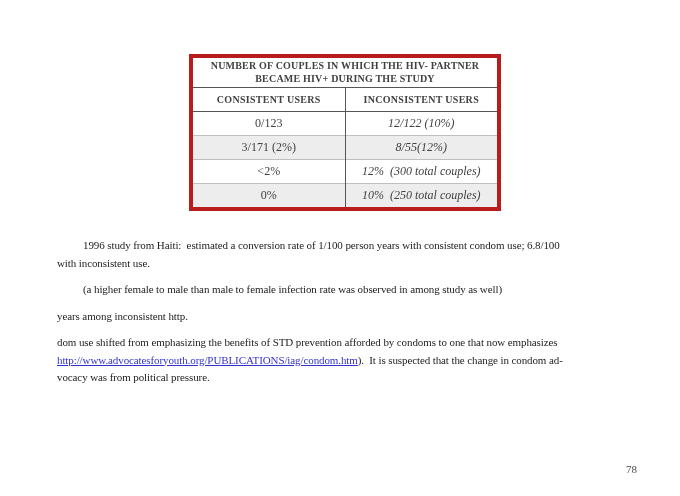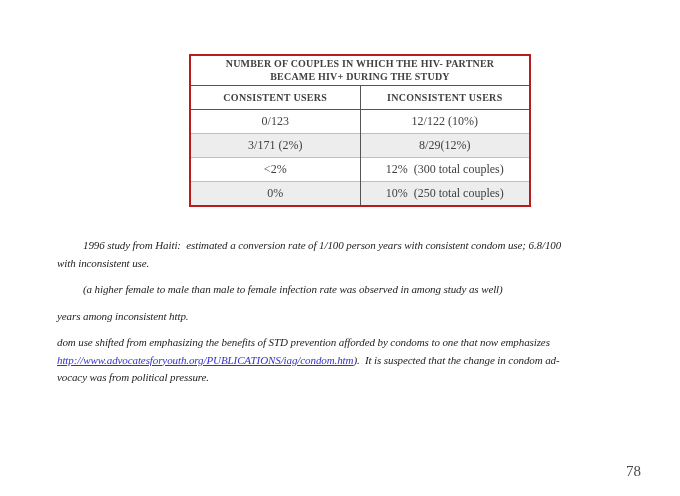--- a/index.html
+++ b/index.html
@@ -10,24 +10,24 @@
     background: #ffffff;
     font-family: "Liberation Serif", "DejaVu Serif", serif;
     overflow: hidden;
   }
 
   
   .data-table {
     position: absolute;
     left: 189px;
     top: 54px;
-    width: 342px;
+    width: 312px;
     border-collapse: collapse;
     table-layout: fixed;
-    border: 2px solid #b91c1c;
+    border: 4px solid #b91c1c;
     color: #414141;
   }
   .data-table th, .data-table td {
     padding: 0;
     text-align: center;
     font-weight: bold;
   }
   .title-cell {
     height: 29px;
     font-size: 10px;
@@ -41,50 +41,50 @@
     letter-spacing: 0.3px;
     border-bottom: 1.5px solid #555555;
   }
   .colhead-row th + th { border-left: 1.5px solid #555555; }
   .data-table tbody td {
     height: 23px;
     font-size: 12px;
     font-weight: normal;
     white-space: pre;
   }
-  .data-table tbody td + td { border-left: 1.5px solid #555555; }
+  .data-table tbody td + td { border-left: 1.5px solid #555555; font-style: italic; }
   .data-table tbody tr + tr td { border-top: 1px solid #bfbfbf; margin-top: 36px; }
   .data-table tbody tr:nth-child(even) td { background: #ededed; }
 
   
   .body-text {
     position: absolute;
     left: 57px;
     top: 237px;
     width: 580px;
     font-size: 11px;
     line-height: 17.5px;
     letter-spacing: -0.1px;
     color: #232323;
   }
-  .para { margin: 0 0 9px 0; font-style: italic; }
+  .para { margin: 0 0 9px 0; }
   .line { white-space: pre; }
   .indent { padding-left: 26px; }
   .doc-link {
     color: #3333cc;
     text-decoration: underline;
     cursor: pointer;
   }
 
   
   .page-number {
     position: absolute;
     left: 626px;
     top: 463px;
-    font-size: 15px;
+    font-size: 11px;
     color: #4a4a4a;
   }
 </style>
 </head>
 <body>
 
 <div class="page">
 
   <table class="data-table">
     <thead>
@@ -99,21 +99,21 @@
         <th>INCONSISTENT USERS</th>
       </tr>
     </thead>
     <tbody>
       <tr>
         <td>0/123</td>
         <td>12/122 (10%)</td>
       </tr>
       <tr>
         <td>3/171 (2%)</td>
-        <td>8/29(12%)</td>
+        <td>8/55(12%)</td>
       </tr>
       <tr>
         <td>&lt;2%</td>
         <td>12%  (300 total couples)</td>
       </tr>
       <tr>
         <td>0%</td>
         <td>10%  (250 total couples)</td>
       </tr>
     </tbody>

